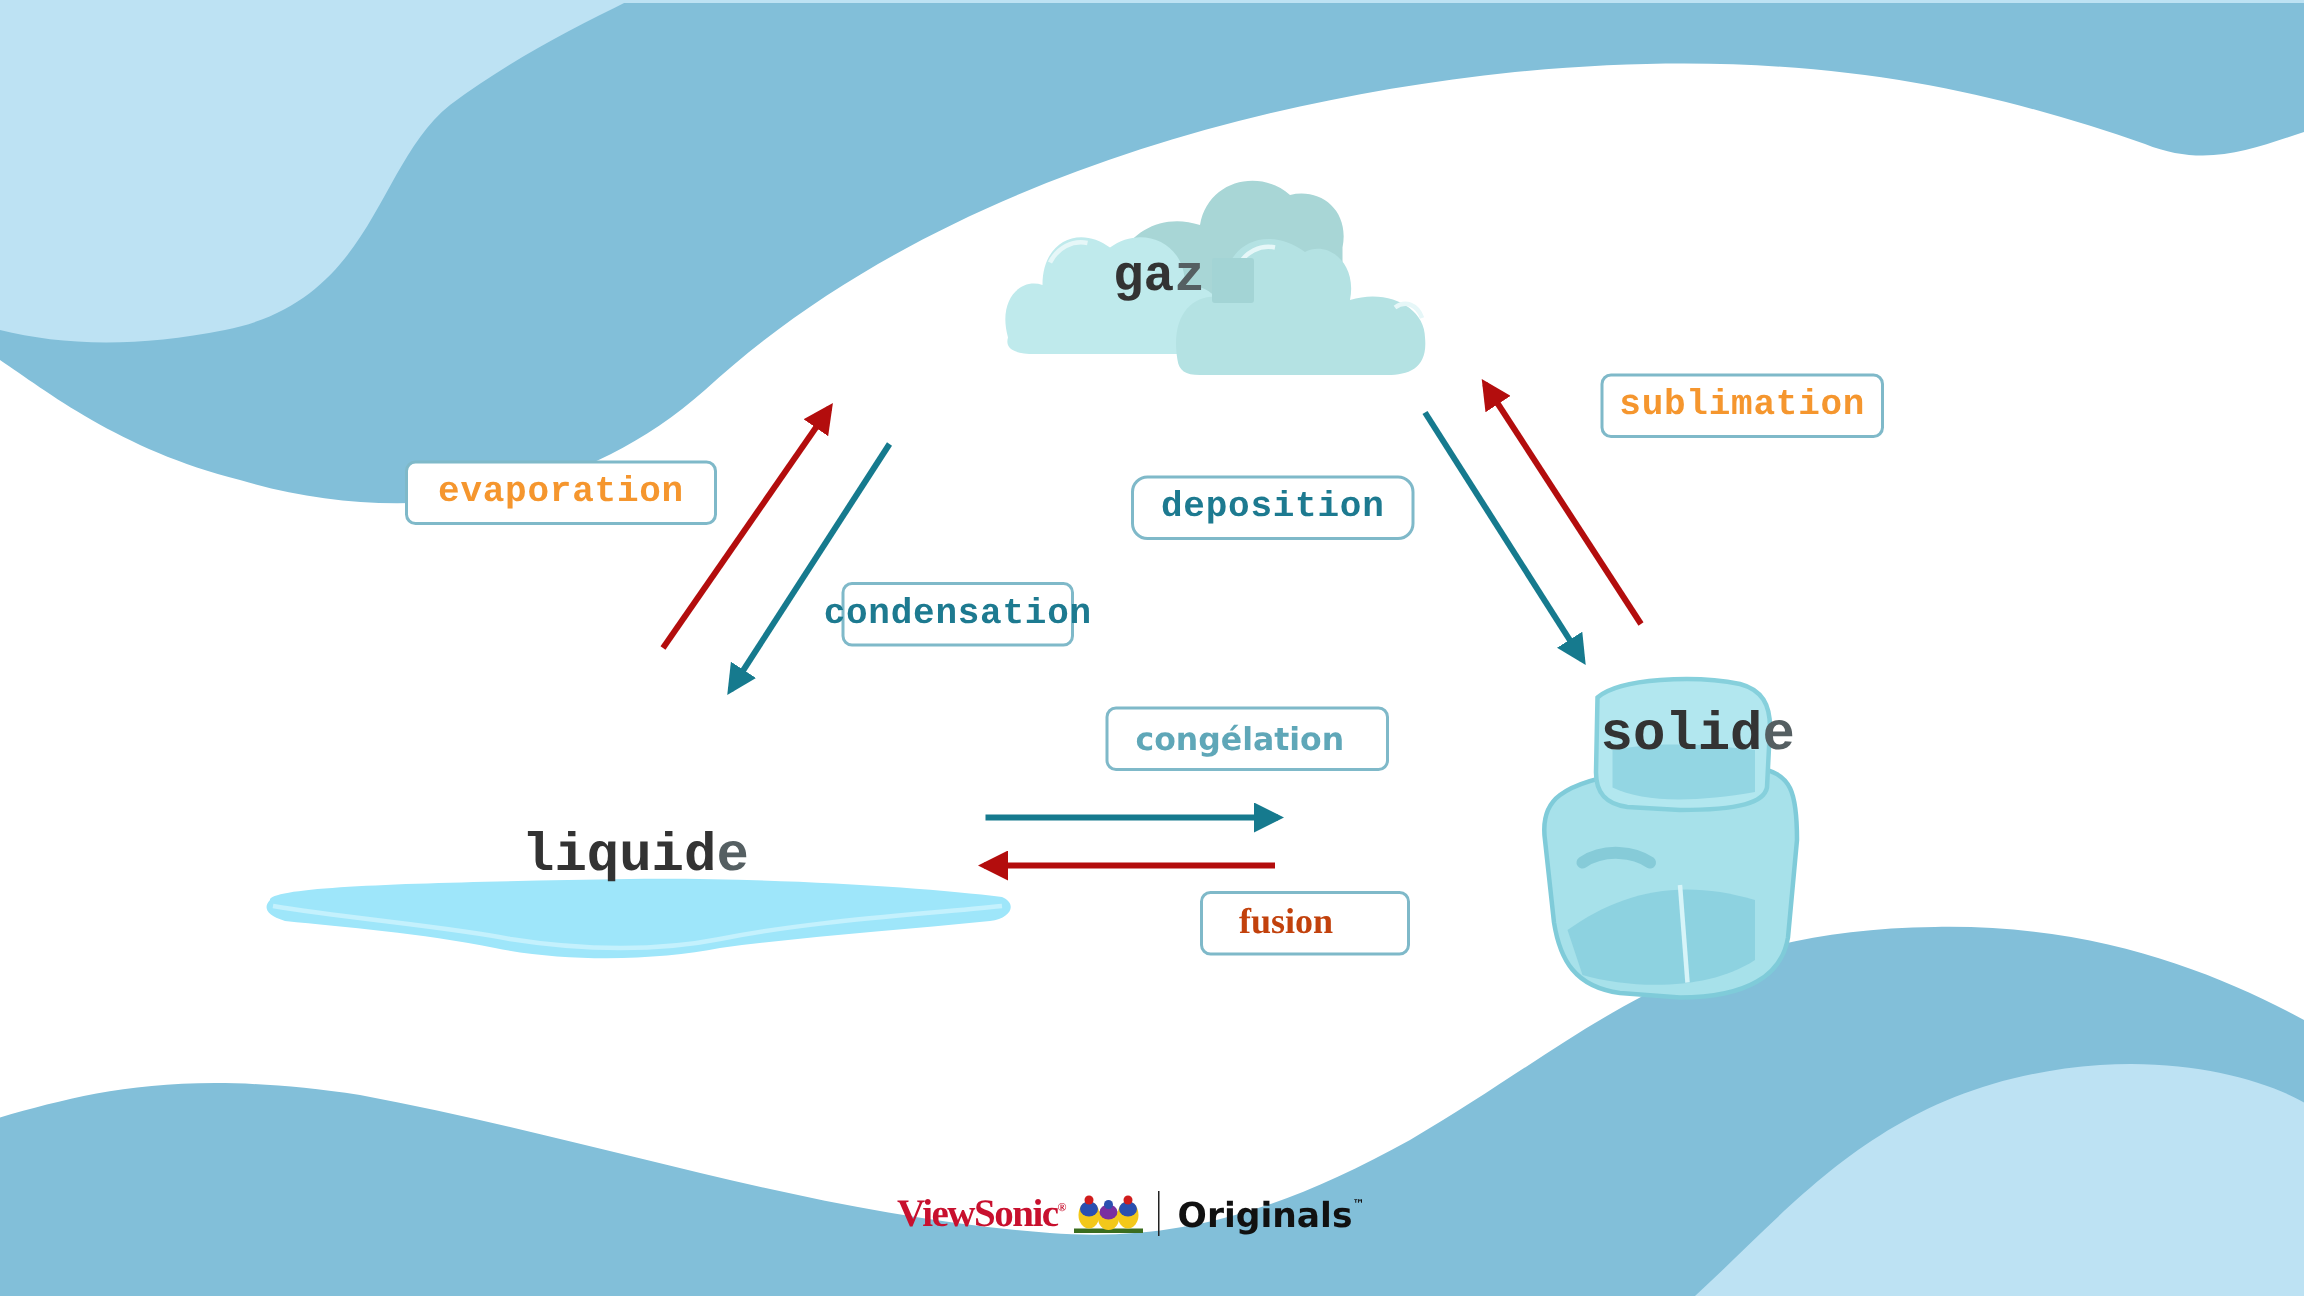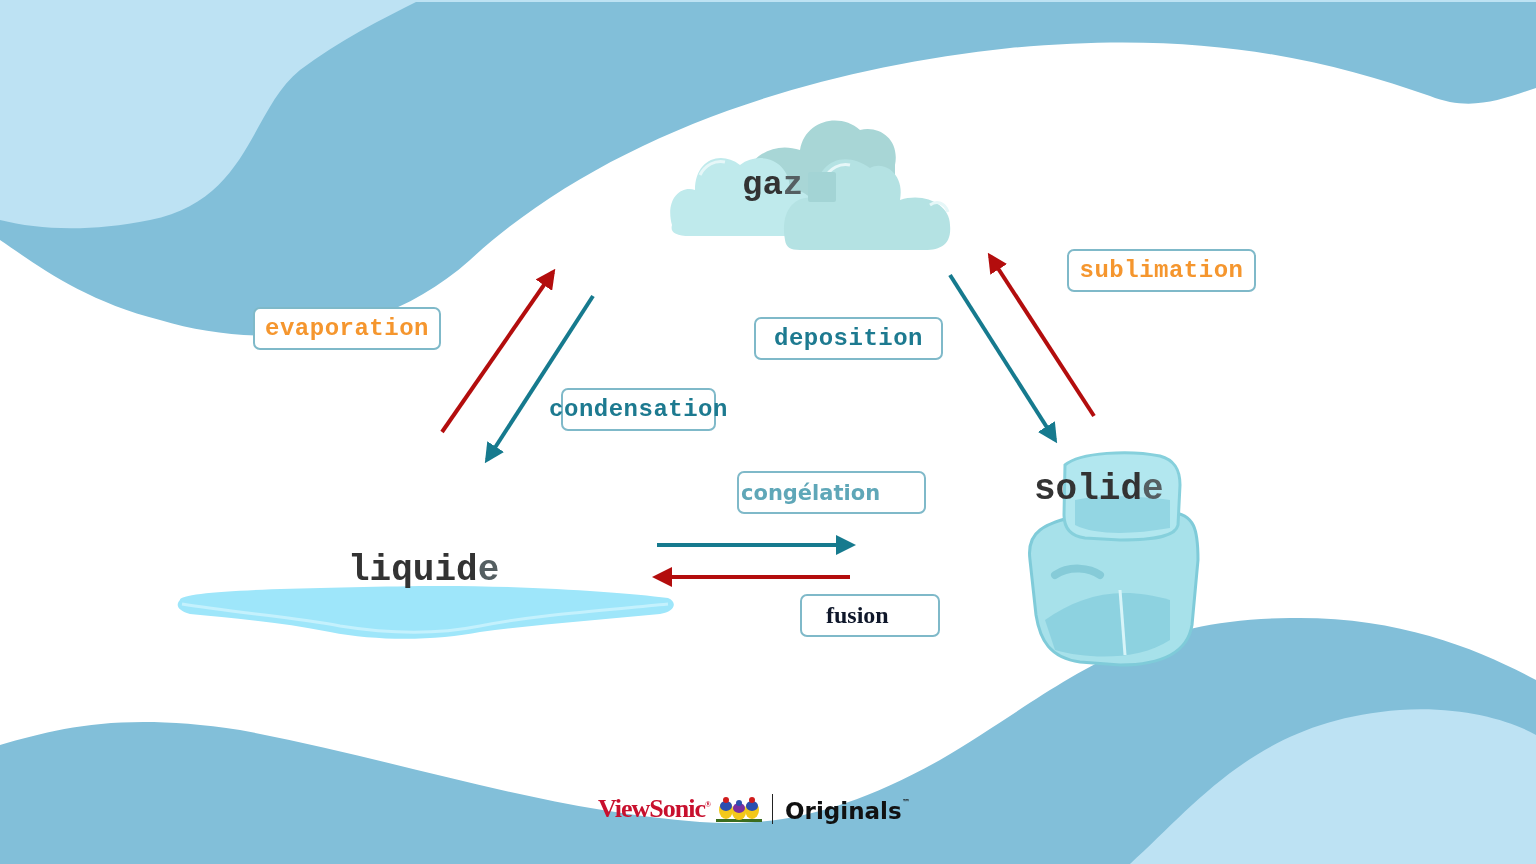--- a/index.html
+++ b/index.html
@@ -2,21 +2,21 @@
 <html><head>
   <meta charset="utf-8">
   <style>
     html, body { margin: 0; padding: 0; }
     body { width: 1536px; height: 864px; overflow: hidden; background: #ffffff; position: relative; font-family: "Liberation Sans", sans-serif; }
     #bg { position: absolute; left: 0; top: 0; width: 1536px; height: 864px; }
     .label-box { position: absolute; box-sizing: border-box; height: 43px; border: 2px solid #7fb9c9; border-radius: 7px; background: #ffffff; display: flex; align-items: center; justify-content: center; font-family: "Liberation Mono", "DejaVu Sans Mono", monospace; font-weight: bold; font-size: 24px; letter-spacing: 0.5px; }
     .orange { color: #f5962e; }
     .teal { color: #1d7a90; }
     .teal-sans { color: #5fa7b8; font-family: "DejaVu Sans", sans-serif; font-size: 21px; letter-spacing: 0; }
-    .orange-serif { color: #0f172a; font-family: "Liberation Serif", "DejaVu Serif", serif; font-size: 24px; letter-spacing: 0; }
+    .orange-serif { color: #c2410c; font-family: "Liberation Serif", "DejaVu Serif", serif; font-size: 24px; letter-spacing: 0; }
     .state-label { position: absolute; font-family: "Liberation Mono", "DejaVu Sans Mono", monospace; font-weight: bold; font-size: 36px; color: #333333; }
     .state-label .last { color: #555f62; }
     #branding { position: absolute; left: 598px; top: 784px; height: 40px; display: flex; align-items: flex-end; }
     .vs-text { font-family: "Liberation Serif", "DejaVu Serif", serif; font-weight: bold; font-size: 26px; color: #c8102e; letter-spacing: -1px; }
     .vs-text sup { font-size: 8px; }
     .divider { width: 1px; height: 30px; background: #222; margin: 0 12px 0 8px; }
     .orig-text { font-family: "DejaVu Sans", sans-serif; font-size: 23px; color: #111; font-weight: bold; margin-top: 44px; }
     .tm { font-size: 8px; vertical-align: top; }
   </style>
 </head>
@@ -66,27 +66,27 @@
   <line x1="442" y1="432" x2="553" y2="272" stroke="#b30d0d" stroke-width="4" marker-end="url(#head-red)"></line>
   <line x1="593" y1="296" x2="487" y2="460" stroke="#167a8e" stroke-width="4" marker-end="url(#head-teal)"></line>
   <line x1="950" y1="275" x2="1055" y2="440" stroke="#167a8e" stroke-width="4" marker-end="url(#head-teal)"></line>
   <line x1="1094" y1="416" x2="990" y2="256" stroke="#b30d0d" stroke-width="4" marker-end="url(#head-red)"></line>
   <line x1="657" y1="545" x2="852" y2="545" stroke="#167a8e" stroke-width="4" marker-end="url(#head-teal)"></line>
   <line x1="850" y1="577" x2="656" y2="577" stroke="#b30d0d" stroke-width="4" marker-end="url(#head-red)"></line>
 </svg>
 
 <div class="state-label" style="left:742px; top:166px; font-size:34px;"><span>ga</span><span class="last">z</span></div>
 <div class="state-label" style="left:348px; top:550px;"><span>liquid</span><span class="last">e</span></div>
-<div class="state-label" style="left:1034px; top:469px;"><span>solid</span><span class="last">e</span></div>
+<div class="state-label" style="left:1067px; top:469px;"><span>solid</span><span class="last">e</span></div>
 
-<div class="label-box orange" style="left:253px; top:307px; width:188px;">evaporation</div>
+<div class="label-box orange" style="left:270px; top:307px; width:208px;">evaporation</div>
 <div class="label-box teal" style="left:561px; top:388px; width:155px;font-family:Liberation Mono, monospace;">condensation</div>
-<div class="label-box teal" style="left:754px; top:317px; width:189px;">deposition</div>
+<div class="label-box teal" style="left:754px; top:317px; width:189px;border-radius:11px;">deposition</div>
 <div class="label-box orange" style="left:1067px; top:249px; width:189px;">sublimation</div>
-<div class="label-box teal-sans" style="left:737px; top:471px; width:189px; justify-content:flex-start; padding-left:2px;">congélation</div>
+<div class="label-box teal-sans" style="left:737px; top:471px; width:189px; justify-content:flex-start; padding-left:18px;">congélation</div>
 <div class="label-box orange-serif" style="left:800px; top:594px; width:140px; justify-content:flex-start; padding-left:24px;">fusion</div>
 
 <div id="branding">
   <span class="vs-text"><span>ViewSonic</span><sup>®</sup></span>
   <svg width="50" height="30" viewBox="0 0 50 30" style="margin-left:4px;">
     <rect x="2" y="25" width="46" height="3" fill="#3b6d1f"></rect>
     <ellipse cx="12" cy="16" rx="7" ry="9" fill="#f3c81a"></ellipse>
     <ellipse cx="12" cy="12" rx="6" ry="5" fill="#2a4fb0"></ellipse>
     <circle cx="12" cy="6" r="3" fill="#d01c1c"></circle>
     <ellipse cx="25" cy="18" rx="7" ry="8" fill="#f3c81a"></ellipse>

